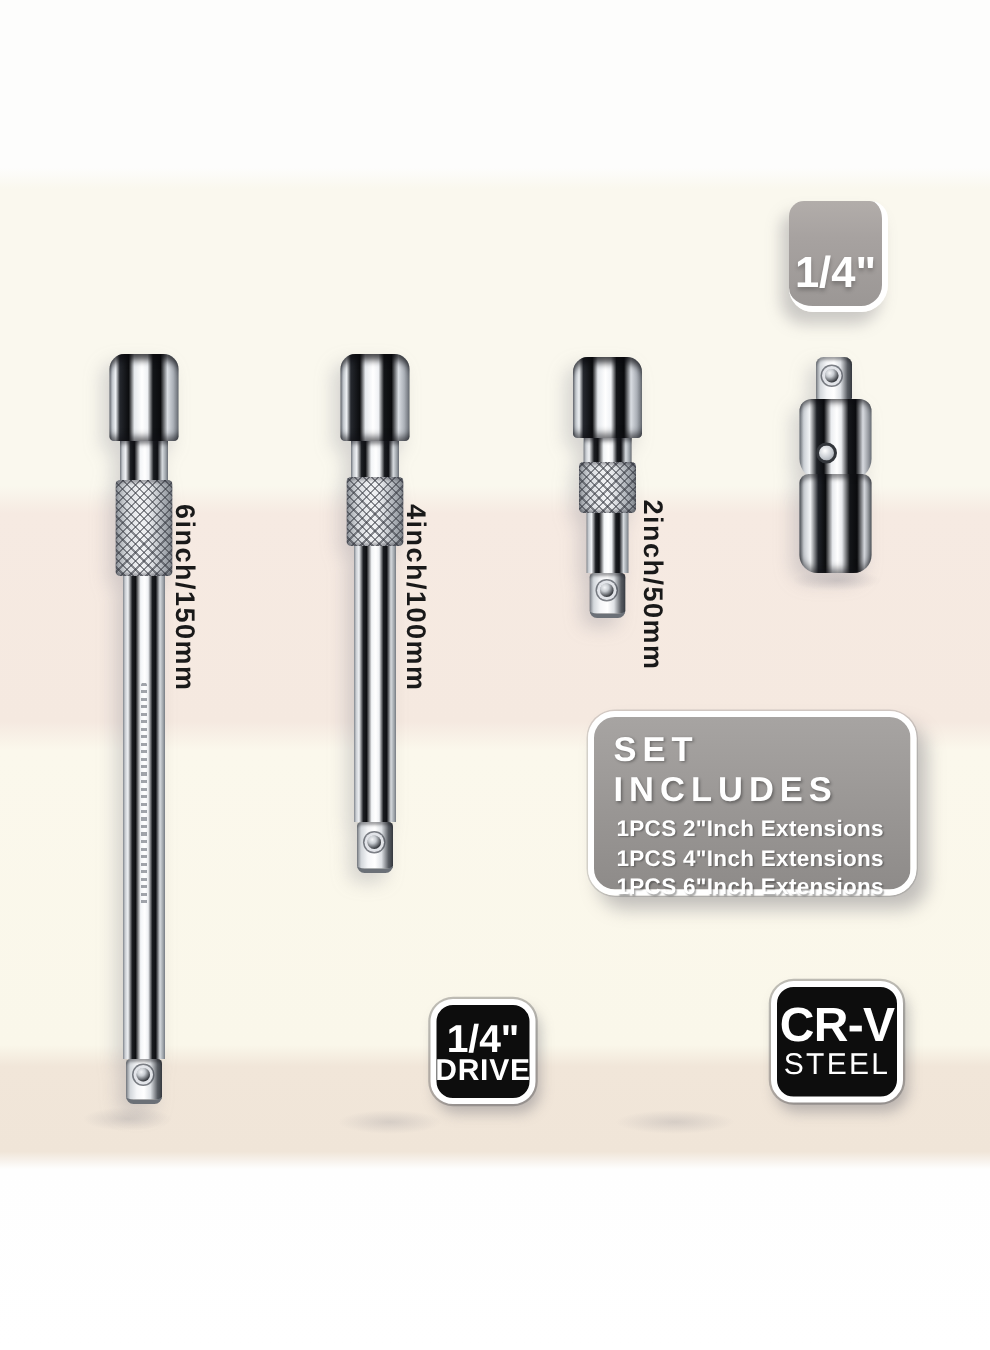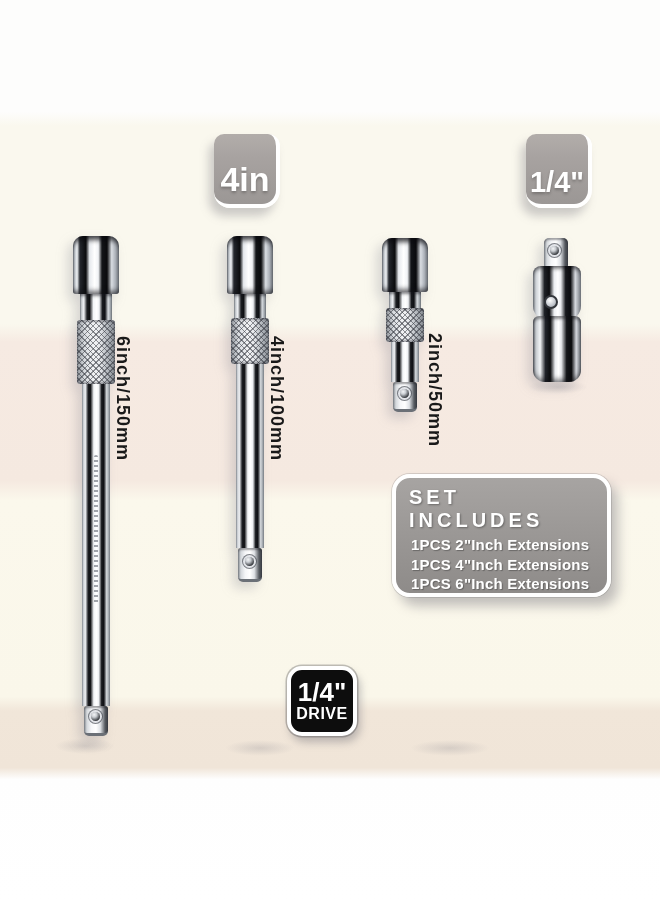--- a/index.html
+++ b/index.html
@@ -99,59 +99,56 @@
 
   
   .set-panel{
     position:absolute;left:392px;top:474px;width:219px;height:123px;
     background:linear-gradient(180deg,#a7a4a2 0%,#999694 55%,#8e8b89 100%);
     border:4px solid #ffffff;border-radius:18px;box-sizing:border-box;
     box-shadow:0 0 0 1px rgba(110,110,116,.25), 7px 9px 12px rgba(108,106,114,.4);
     color:#ffffff;
   }
   .set-title{
-    margin:8px 0 3px 13px;font-size:20px;font-weight:bold;
+    margin:8px 0 3px 13px;font-size:23px;font-weight:bold;
     letter-spacing:4px;word-spacing:9px;
     text-shadow:1px 1px 2px rgba(40,40,40,.45);
   }
   .set-item{
     display:block;margin-left:15px;font-size:15px;font-weight:bold;
     line-height:19.5px;letter-spacing:.2px;
     text-shadow:1px 1px 1px rgba(40,40,40,.4);
   }
 
   
   .spec-badge{
     position:absolute;background:#0d0d0d;
     border:4px solid #ffffff;border-radius:15px;box-sizing:border-box;
     box-shadow:0 0 0 1.5px rgba(55,55,60,.3), 3px 6px 9px rgba(100,100,110,.4);
     color:#ffffff;text-align:center;
     display:flex;flex-direction:column;align-items:center;justify-content:center;
   }
   .drive-badge{left:287px;top:666px;width:70px;height:70px;}
   .drive-size{font-size:26px;font-weight:bold;line-height:26px;}
-  .drive-label{font-size:16px;font-weight:bold;line-height:18px;letter-spacing:.5px;}
+  .drive-label{font-size:20px;font-weight:bold;line-height:18px;letter-spacing:.5px;}
   .crv-badge{left:514px;top:654px;width:88px;height:81px;}
   .crv-name{font-size:32px;font-weight:bold;line-height:31px;letter-spacing:-.5px;}
   .crv-label{font-size:20px;font-weight:normal;line-height:23px;letter-spacing:1.5px;}
 
   
   .smudge{
     position:absolute;
     background:radial-gradient(ellipse at center, rgba(118,118,130,.22) 0%, rgba(118,118,130,0) 70%);
   }
 </style>
 </head>
 <body>
 
 <div class="stage">
 
-  <div class="size-badge" style="left:214px;">
-    <span>4in</span>
-  </div>
   <div class="size-badge small-text" style="left:526px;">
     <span>1/4"</span>
   </div>
 
   <div class="tool" style="left:73px;top:236px;width:46px;height:502px;">
     <div class="sock-head"></div>
     <div class="neck" style="top:58px;height:28px;"></div>
     <div class="knurl" style="top:84px;height:64px;"></div>
     <div class="shaft" style="top:148px;height:322px;"></div>
     <div class="engraving" style="left:21px;top:219px;height:150px;"></div>
@@ -193,19 +190,23 @@
     <div class="set-title">SET INCLUDES</div>
     <span class="set-item">1PCS 2"Inch Extensions</span>
     <span class="set-item">1PCS 4"Inch Extensions</span>
     <span class="set-item">1PCS 6"Inch Extensions</span>
   </div>
 
   <div class="spec-badge drive-badge">
     <div class="drive-size">1/4"</div>
     <div class="drive-label">DRIVE</div>
   </div>
+  <div class="spec-badge crv-badge">
+    <div class="crv-name">CR-V</div>
+    <div class="crv-label">STEEL</div>
+  </div>
 
   <div class="smudge" style="left:55px;top:738px;width:60px;height:16px;"></div>
   <div class="smudge" style="left:225px;top:740px;width:70px;height:16px;"></div>
   <div class="smudge" style="left:410px;top:740px;width:80px;height:16px;"></div>
   <div class="smudge" style="left:528px;top:380px;width:60px;height:14px;"></div>
 
 </div>
 
 </body></html>

